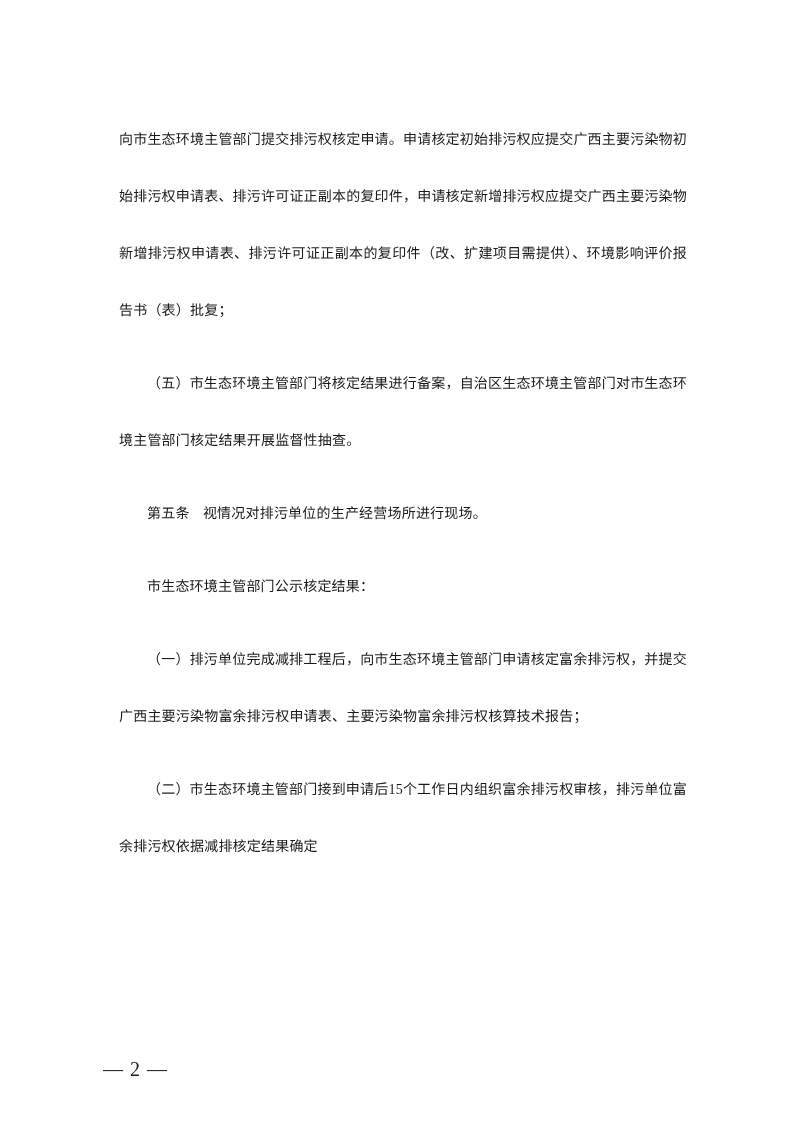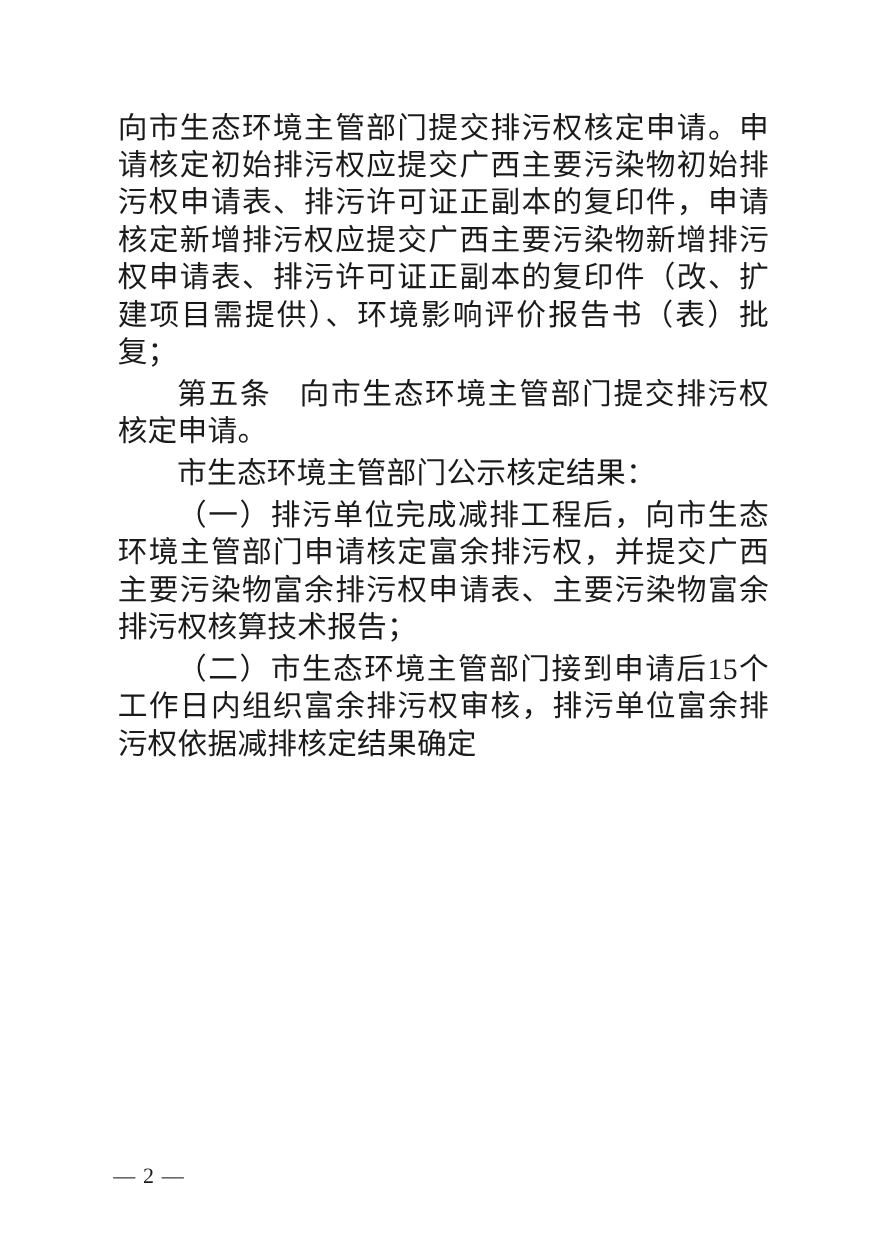--- a/index.html
+++ b/index.html
@@ -23,23 +23,23 @@
     background: #ffffff;
   }
   .content {
     position: absolute;
     left: 103px;
     top: 95px;
     width: 600px;
     color: #1a1a1a;
   }
   .para {
-    margin: 4px;
-    font-size: 27px;
-    line-height: 34px;
+    margin: 16px;
+    font-size: 14px;
+    line-height: 57px;
     text-align: justify;
     text-justify: inter-ideograph;
     text-indent: 2em;
     letter-spacing: 0.2px;
     word-break: break-all;
   }
   .para.no-indent {
     text-indent: 0;
   }
   .article-label {
@@ -58,22 +58,23 @@
 <body>
 
 <div class="page">
   <div class="content">
 
     <p class="para no-indent">向市生态环境主管部门提交排污权核定申请。申请核定初始排污权应提交广西主要污染物初始排污权申请表、排污许可证正副本的复印件，申请核定新增排污权应提交广西主要污染物新增排污权申请表、排污许可证正副本的复印件（改、扩建项目需提供）、环境影响评价报告书（表）批复；</p>
 
 
 
 
+    <p class="para">（五）市生态环境主管部门将核定结果进行备案，自治区生态环境主管部门对市生态环境主管部门核定结果开展监督性抽查。</p>
 
-    <p class="para"><span class="article-label">第五条</span><span>向市生态环境主管部门提交排污权核定申请。</span></p>
+    <p class="para"><span class="article-label">第五条</span><span>视情况对排污单位的生产经营场所进行现场。</span></p>
 
     <p class="para">市生态环境主管部门公示核定结果：</p>
 
     <p class="para">（一）排污单位完成减排工程后，向市生态环境主管部门申请核定富余排污权，并提交广西主要污染物富余排污权申请表、主要污染物富余排污权核算技术报告；</p>
 
     <p class="para">（二）市生态环境主管部门接到申请后15个工作日内组织富余排污权审核，排污单位富余排污权依据减排核定结果确定</p>
 
   </div>
 
   <div class="page-number">— 2 —</div>

